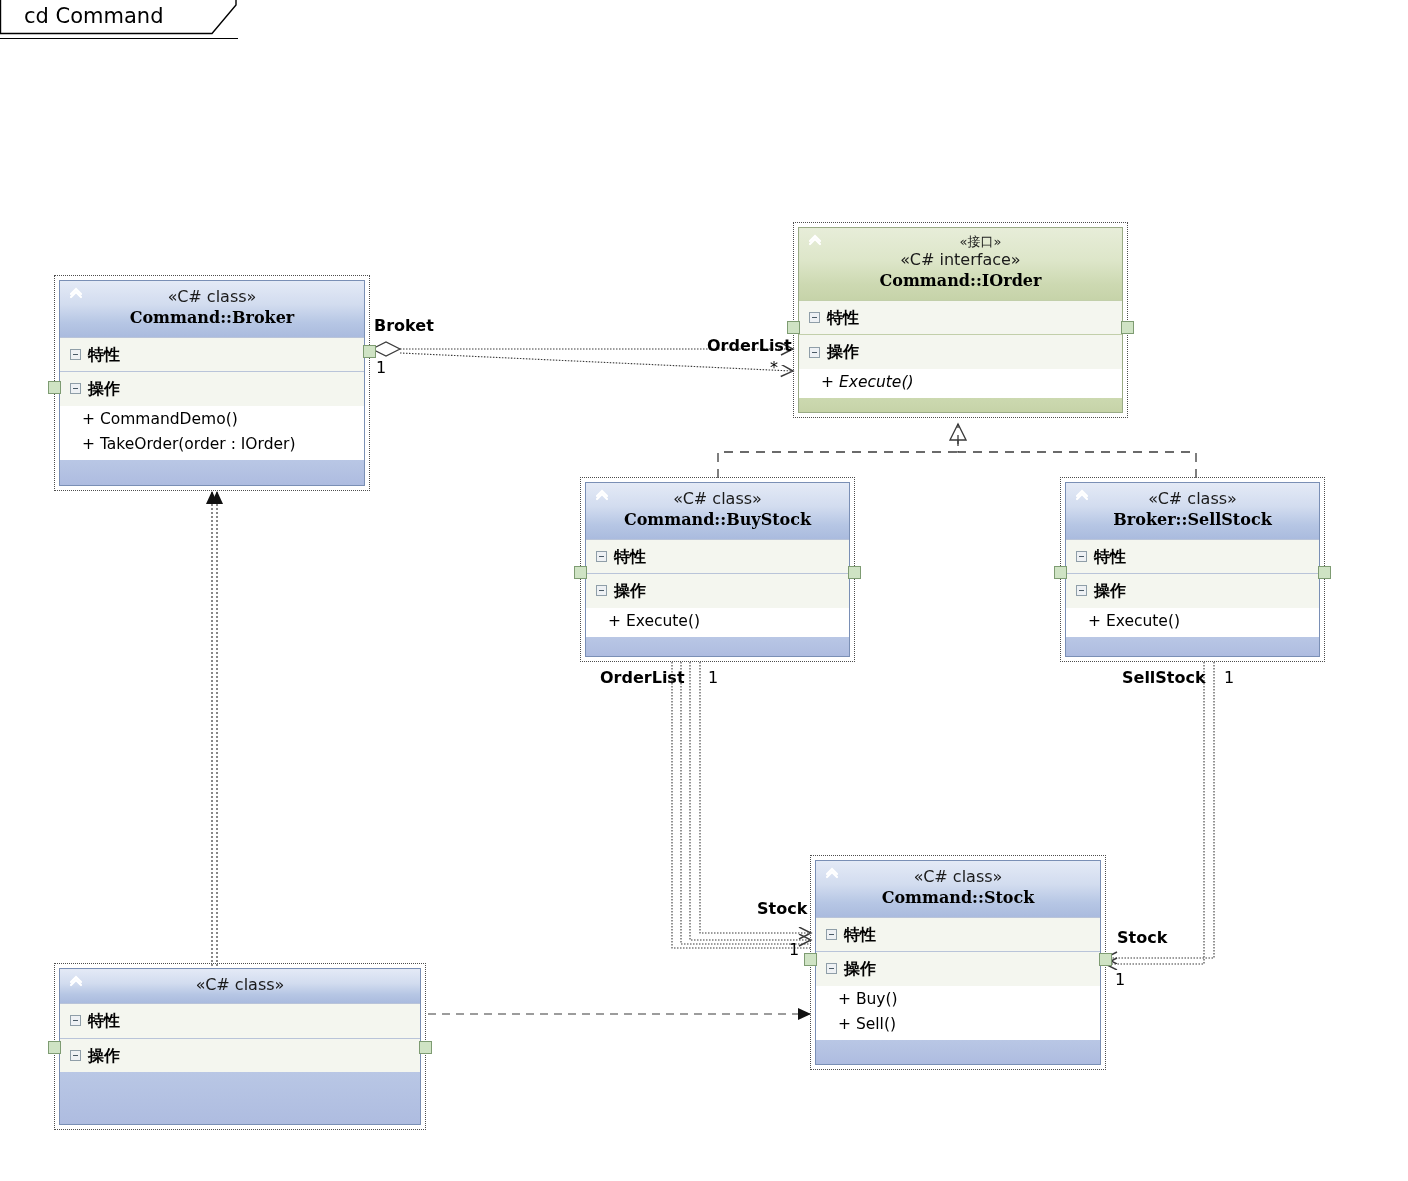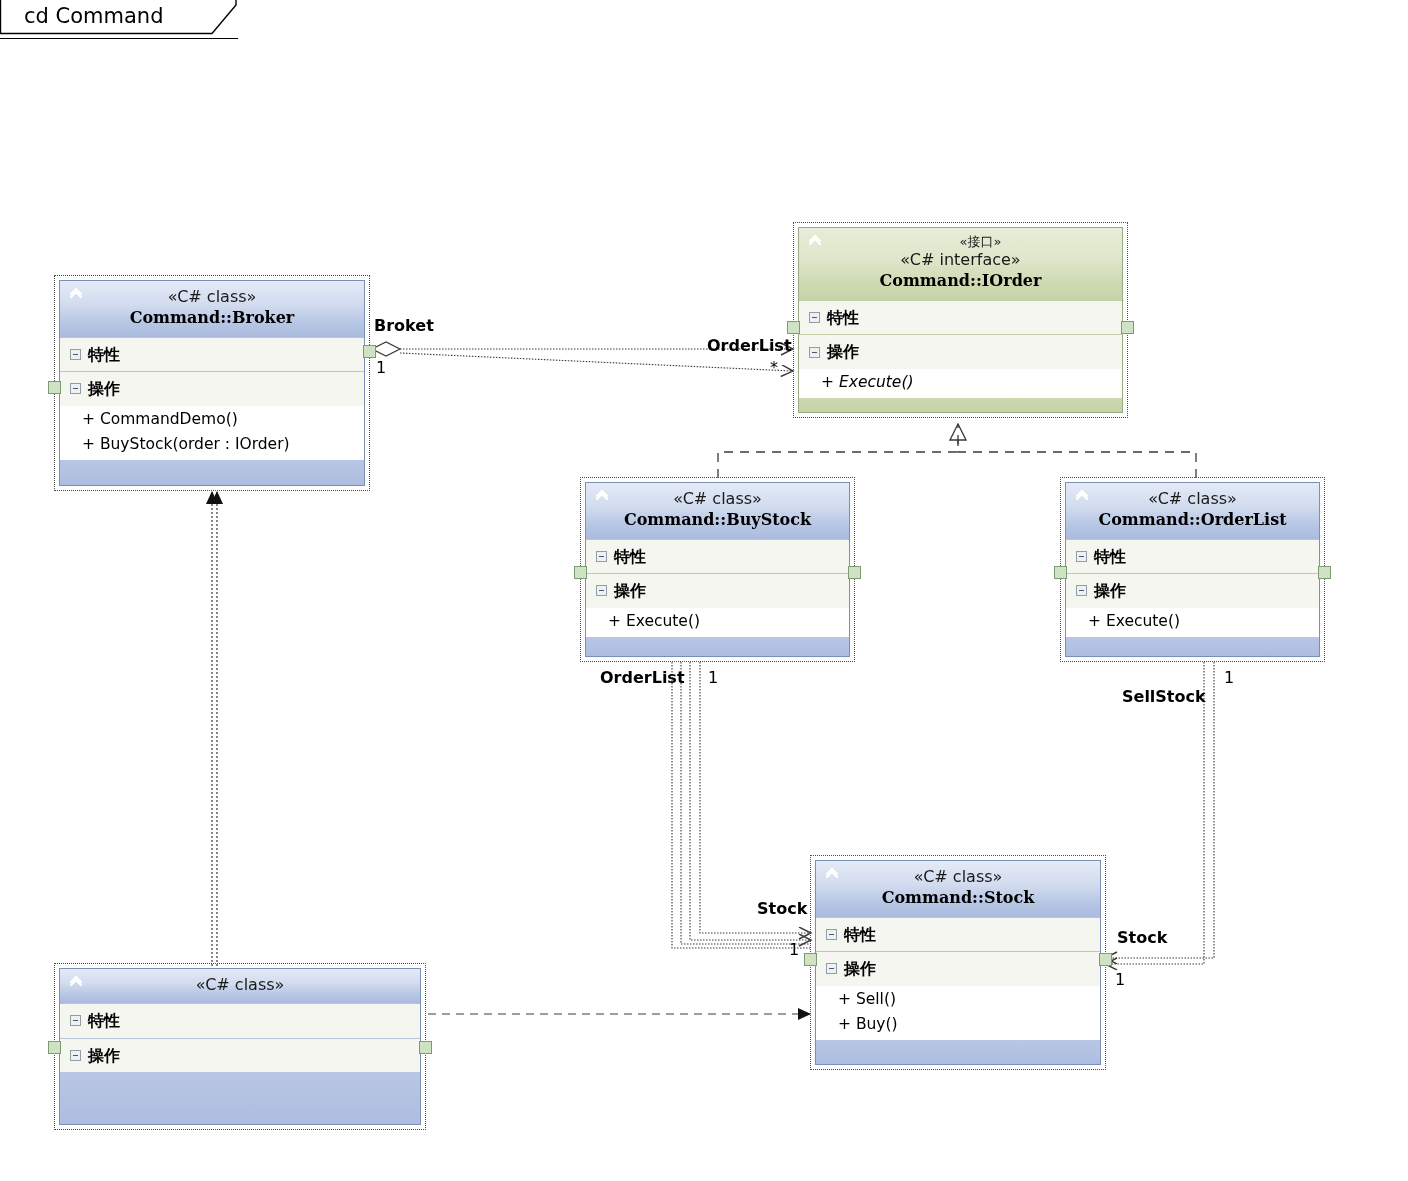--- a/index.html
+++ b/index.html
@@ -290,21 +290,21 @@
         </div>
       </div>
       <div class="compartment">
         <div class="comp-title">
           <span class="minus-box"></span>
           <span>操作</span>
         </div>
       </div>
       <div class="members">
         <div class="member">+ CommandDemo()</div>
-        <div class="member">+ BuyStock(order : IOrder)</div>
+        <div class="member">+ TakeOrder(order : IOrder)</div>
       </div>
       <div class="node-footer"></div>
     </div>
     <span class="handle left" style="top:105px;"></span>
     <span class="handle right" style="top:69px;"></span>
   </div>
 
   <div class="uml-node iface" id="node-iorder" style="left:793px; top:222px; width:335px; height:196px;">
     <div class="uml-inner">
       <div class="node-header">
@@ -375,21 +375,21 @@
   <div class="uml-node" id="node-sellstock" style="left:1060px; top:477px; width:265px; height:185px;">
     <div class="uml-inner">
       <div class="node-header">
         <span class="chevron-icon">
           <svg width="16" height="16" viewBox="0 0 16 16" aria-hidden="true">
             <path d="M3,9 L8,4 L13,9" fill="none" stroke="#ffffff" stroke-width="2.2" stroke-linecap="round"></path>
             <path d="M3,12 L8,7 L13,12" fill="none" stroke="#ffffff" stroke-width="2.2" stroke-linecap="round"></path>
           </svg>
         </span>
         <div class="stereo">«C# class»</div>
-        <div class="node-name">Command::OrderList</div>
+        <div class="node-name">Broker::SellStock</div>
       </div>
       <div class="compartment">
         <div class="comp-title">
           <span class="minus-box"></span>
           <span>特性</span>
         </div>
       </div>
       <div class="compartment">
         <div class="comp-title">
           <span class="minus-box"></span>
@@ -423,22 +423,22 @@
           <span>特性</span>
         </div>
       </div>
       <div class="compartment">
         <div class="comp-title">
           <span class="minus-box"></span>
           <span>操作</span>
         </div>
       </div>
       <div class="members">
+        <div class="member">+ Buy()</div>
         <div class="member">+ Sell()</div>
-        <div class="member">+ Buy()</div>
       </div>
       <div class="node-footer"></div>
     </div>
     <span class="handle left" style="top:97px;"></span>
     <span class="handle right" style="top:97px;"></span>
   </div>
 
   <div class="uml-node" id="node-commanddemo" style="left:54px; top:963px; width:372px; height:167px;">
     <div class="uml-inner">
       <div class="node-header">
@@ -469,21 +469,21 @@
   </div>
 
   <div class="edge-label" style="left:374px; top:316px;">Broket</div>
   <div class="edge-mult" style="left:376px; top:358px;">1</div>
   <div class="edge-label" style="left:707px; top:336px;text-align:center;">OrderList</div>
   <div class="edge-mult" style="left:770px; top:358px;">*</div>
 
   <div class="edge-label" style="left:600px; top:668px;">OrderList</div>
   <div class="edge-mult" style="left:708px; top:668px;">1</div>
 
-  <div class="edge-label" style="left:1122px; top:687px;">SellStock</div>
+  <div class="edge-label" style="left:1122px; top:668px;">SellStock</div>
   <div class="edge-mult" style="left:1224px; top:668px;">1</div>
 
   <div class="edge-label" style="left:757px; top:899px;">Stock</div>
   <div class="edge-mult" style="left:789px; top:940px;">1</div>
 
   <div class="edge-label" style="left:1117px; top:928px;">Stock</div>
   <div class="edge-mult" style="left:1115px; top:970px;">1</div>
 
 </div>
 

